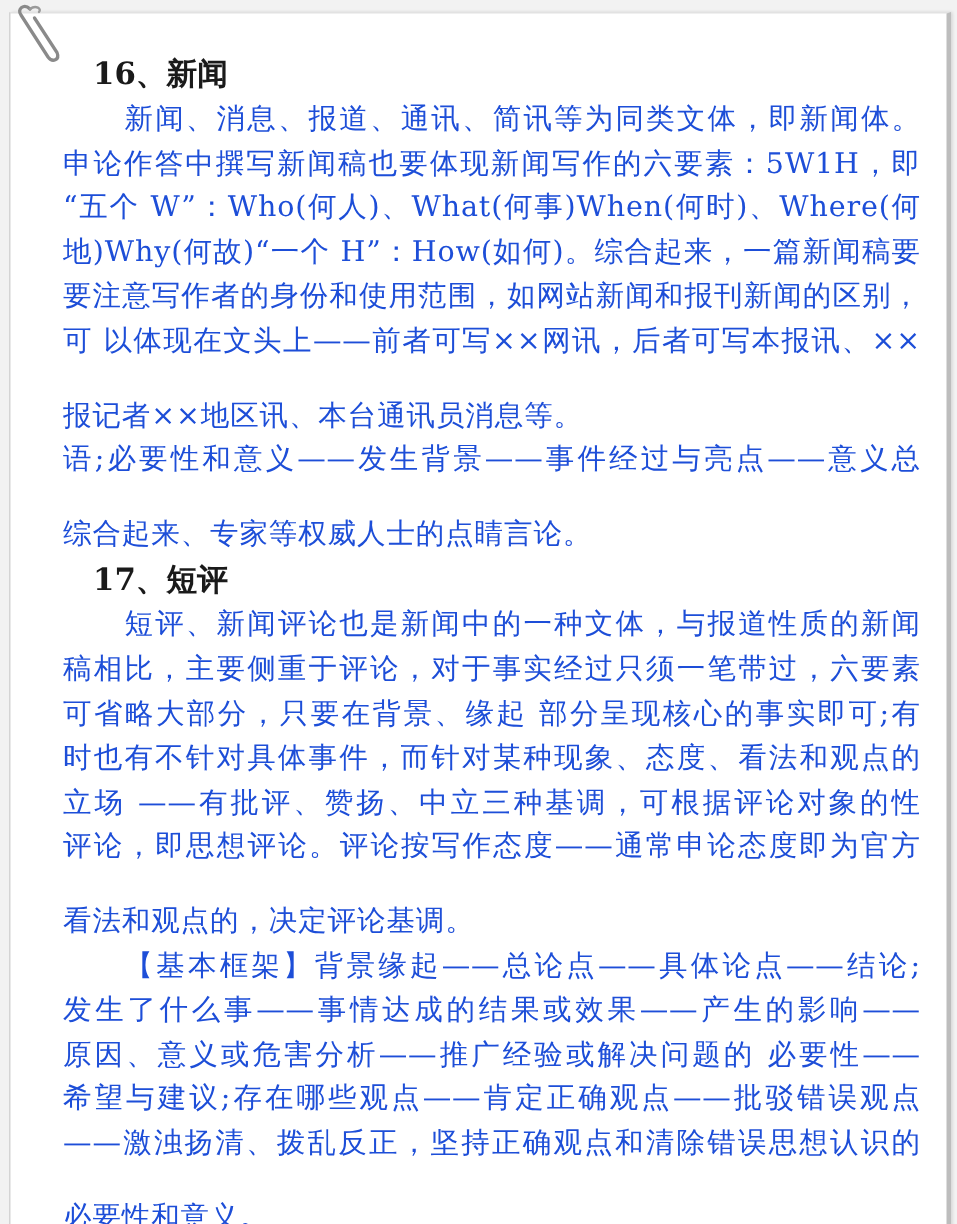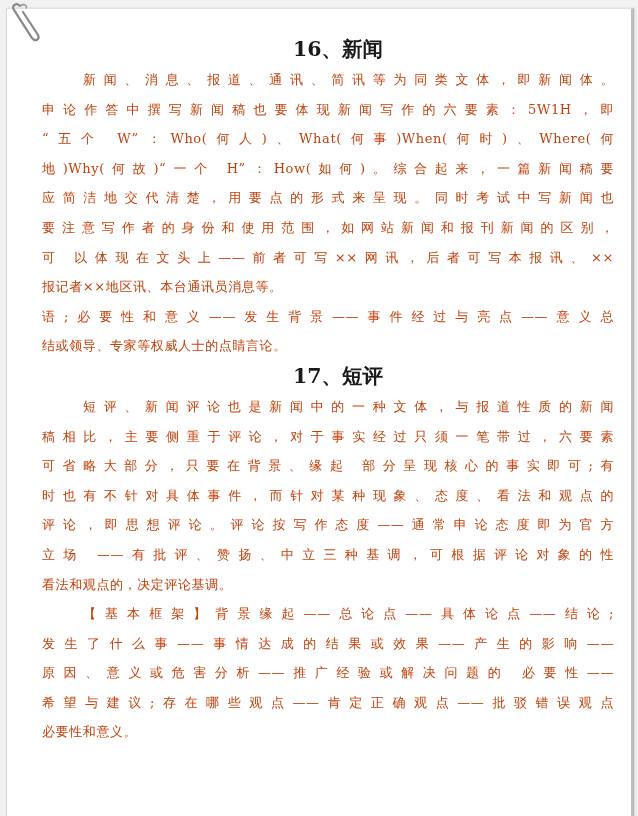--- a/index.html
+++ b/index.html
@@ -19,75 +19,74 @@
     box-shadow: 1px 0 2px rgba(0,0,0,0.12);
   }
   .clip {
     position: absolute; left: 10px; top: 0px; width: 40px; height: 48px;
   }
   .content {
     position: absolute; left: 42px; top: 34px; width: 572px;
   }
   .line {
     height: 29.6px; line-height: 29.6px;
-    font-size: 13px; color: #c2410c;
+    font-size: 19px; color: #1d4ed8;
     white-space: nowrap;
     letter-spacing: 0.6px;
     text-align: justify;
     text-align-last: justify;
   }
-  .line.last { text-align-last: left; }
+  .line.last { text-align-last: left; margin-top: 20px; }
   .line.indent { padding-left: 41px; }
   .heading {
     height: 31px; line-height: 31px;
     font-size: 20.5px; font-weight: bold; color: #1a1a1a;
     padding-left: 20px;
     white-space: nowrap;
-    text-align: center;
   }
 </style>
 </head>
 <body>
 
 <div class="card"></div>
 
 <svg class="clip" viewBox="0 0 40 48">
   <path d="M10 6 C 6 2, 1 6, 4 10 L 22 38 C 25 42, 30 40, 28 35 L 13 12" fill="none" stroke="#8a8a8a" stroke-width="2.2" stroke-linecap="round"></path>
   <path d="M10 6 C 14 3, 18 6, 16 8" fill="none" stroke="#9a9a9a" stroke-width="1.6" stroke-linecap="round"></path>
 </svg>
 
 <div class="content">
 
   <div class="heading">16、新闻</div>
   <div>
     <div class="line indent">新闻、消息、报道、通讯、简讯等为同类文体，即新闻体。</div>
     <div class="line">申论作答中撰写新闻稿也要体现新闻写作的六要素：5W1H，即</div>
     <div class="line">“五个 W”：Who(何人)、What(何事)When(何时)、Where(何</div>
     <div class="line">地)Why(何故)“一个 H”：How(如何)。综合起来，一篇新闻稿要</div>
-    <div class="line">应简洁地交代清楚，用要点的形式来呈现。同时考试中写新闻也</div>
     <div class="line">要注意写作者的身份和使用范围，如网站新闻和报刊新闻的区别，</div>
     <div class="line">可 以体现在文头上——前者可写××网讯，后者可写本报讯、××</div>
     <div class="line last">报记者××地区讯、本台通讯员消息等。</div>
   </div>
   <div>
     <div class="line">语;必要性和意义——发生背景——事件经过与亮点——意义总</div>
-    <div class="line last">结或领导、专家等权威人士的点睛言论。</div>
+    <div class="line last">综合起来、专家等权威人士的点睛言论。</div>
   </div>
 
   <div class="heading">17、短评</div>
   <div>
     <div class="line indent">短评、新闻评论也是新闻中的一种文体，与报道性质的新闻</div>
     <div class="line">稿相比，主要侧重于评论，对于事实经过只须一笔带过，六要素</div>
     <div class="line">可省略大部分，只要在背景、缘起 部分呈现核心的事实即可;有</div>
     <div class="line">时也有不针对具体事件，而针对某种现象、态度、看法和观点的</div>
+    <div class="line">立场 ——有批评、赞扬、中立三种基调，可根据评论对象的性</div>
     <div class="line">评论，即思想评论。评论按写作态度——通常申论态度即为官方</div>
-    <div class="line">立场 ——有批评、赞扬、中立三种基调，可根据评论对象的性</div>
     <div class="line last">看法和观点的，决定评论基调。</div>
   </div>
   <div>
     <div class="line indent">【基本框架】背景缘起——总论点——具体论点——结论;</div>
     <div class="line">发生了什么事——事情达成的结果或效果——产生的影响——</div>
     <div class="line">原因、意义或危害分析——推广经验或解决问题的 必要性——</div>
     <div class="line">希望与建议;存在哪些观点——肯定正确观点——批驳错误观点</div>
+    <div class="line">——激浊扬清、拨乱反正，坚持正确观点和清除错误思想认识的</div>
     <div class="line last">必要性和意义。</div>
   </div>
 
 </div>
 
 </body></html>

